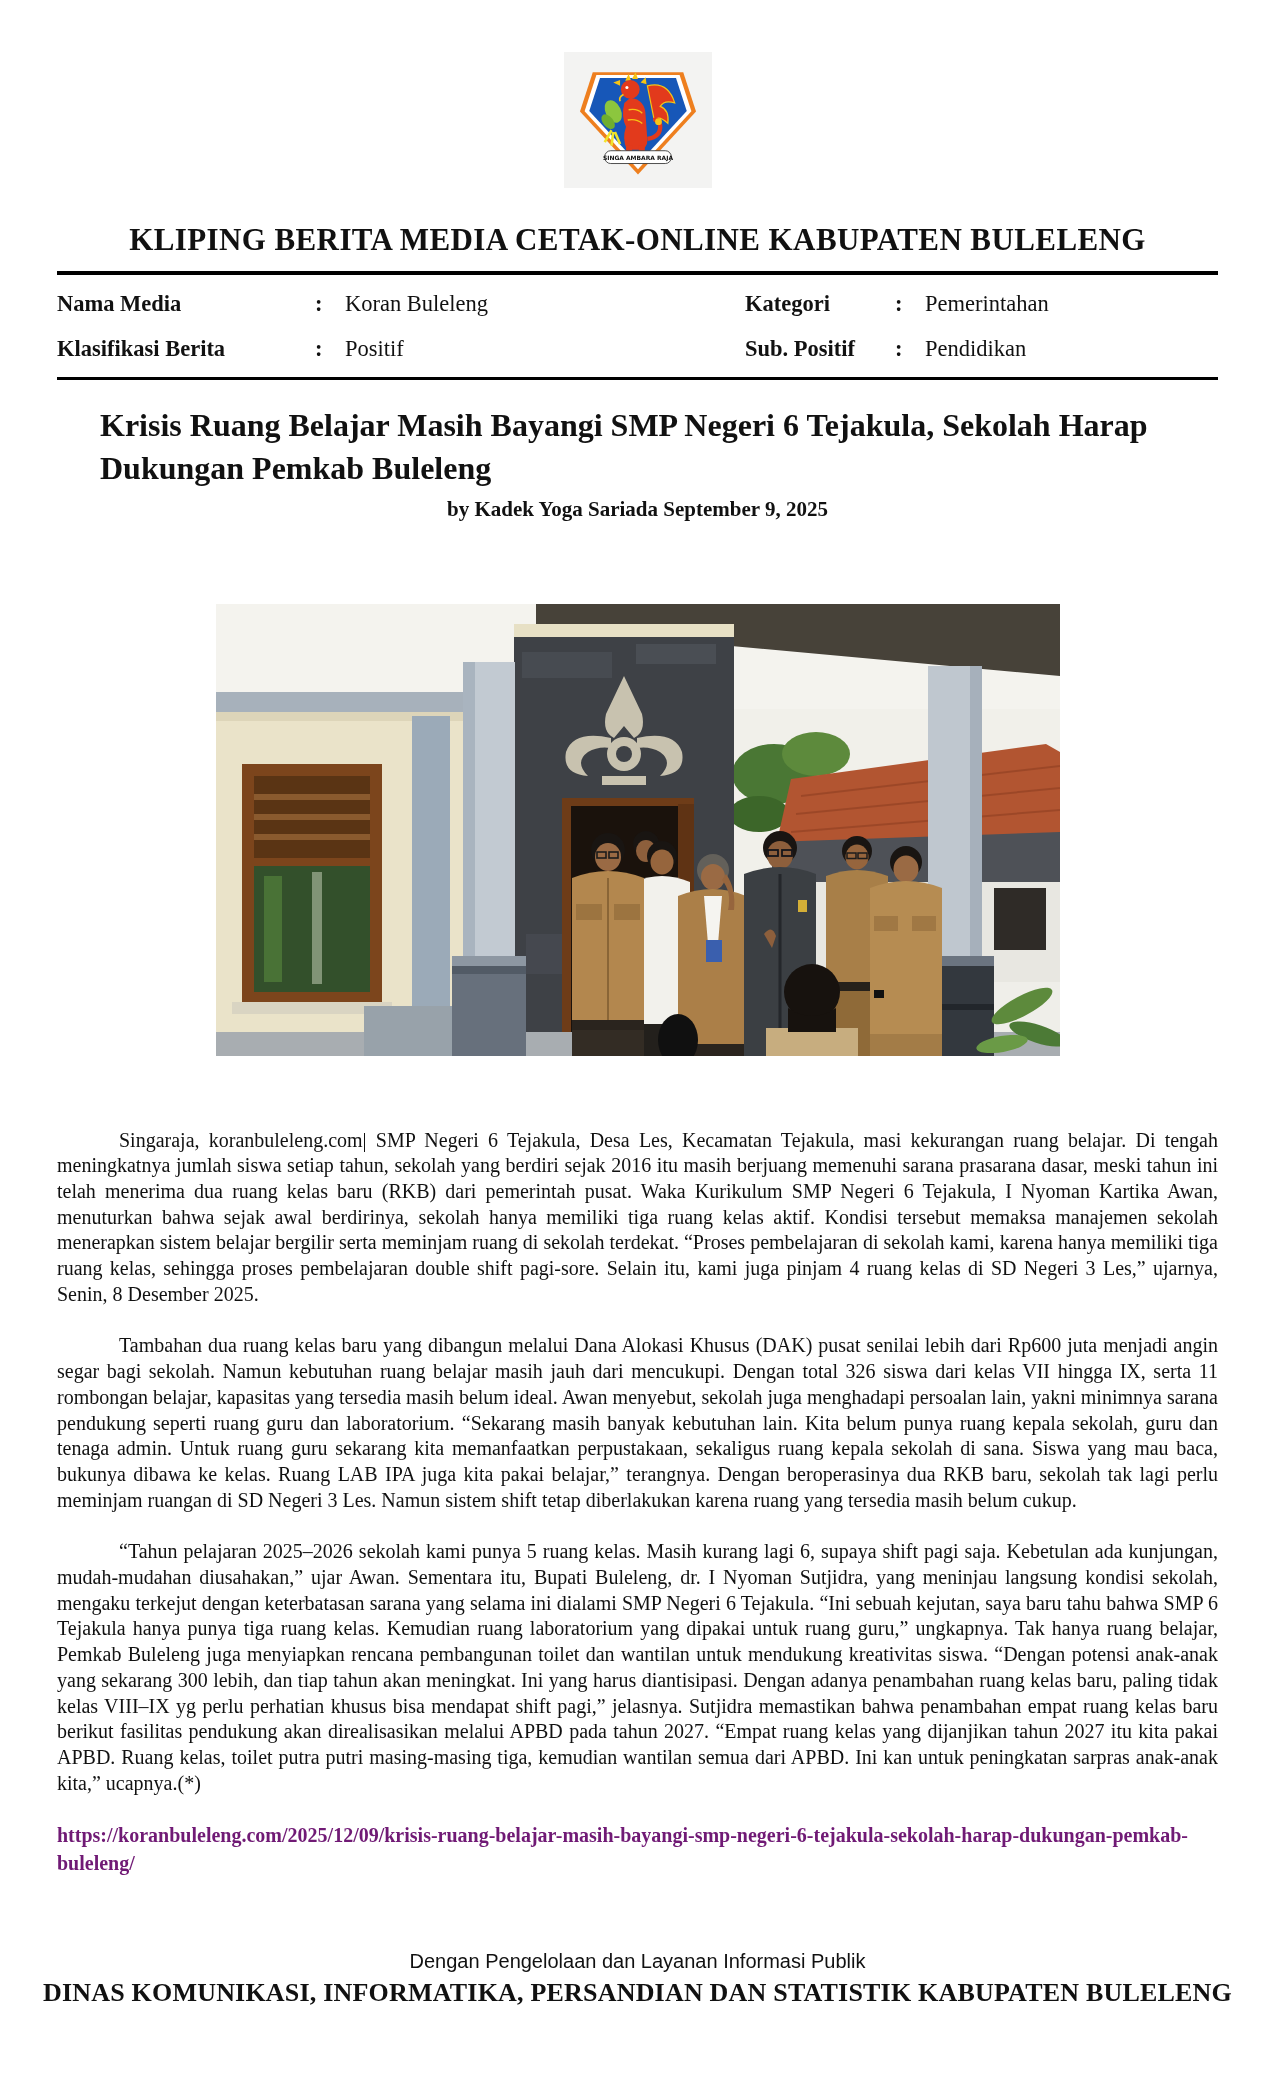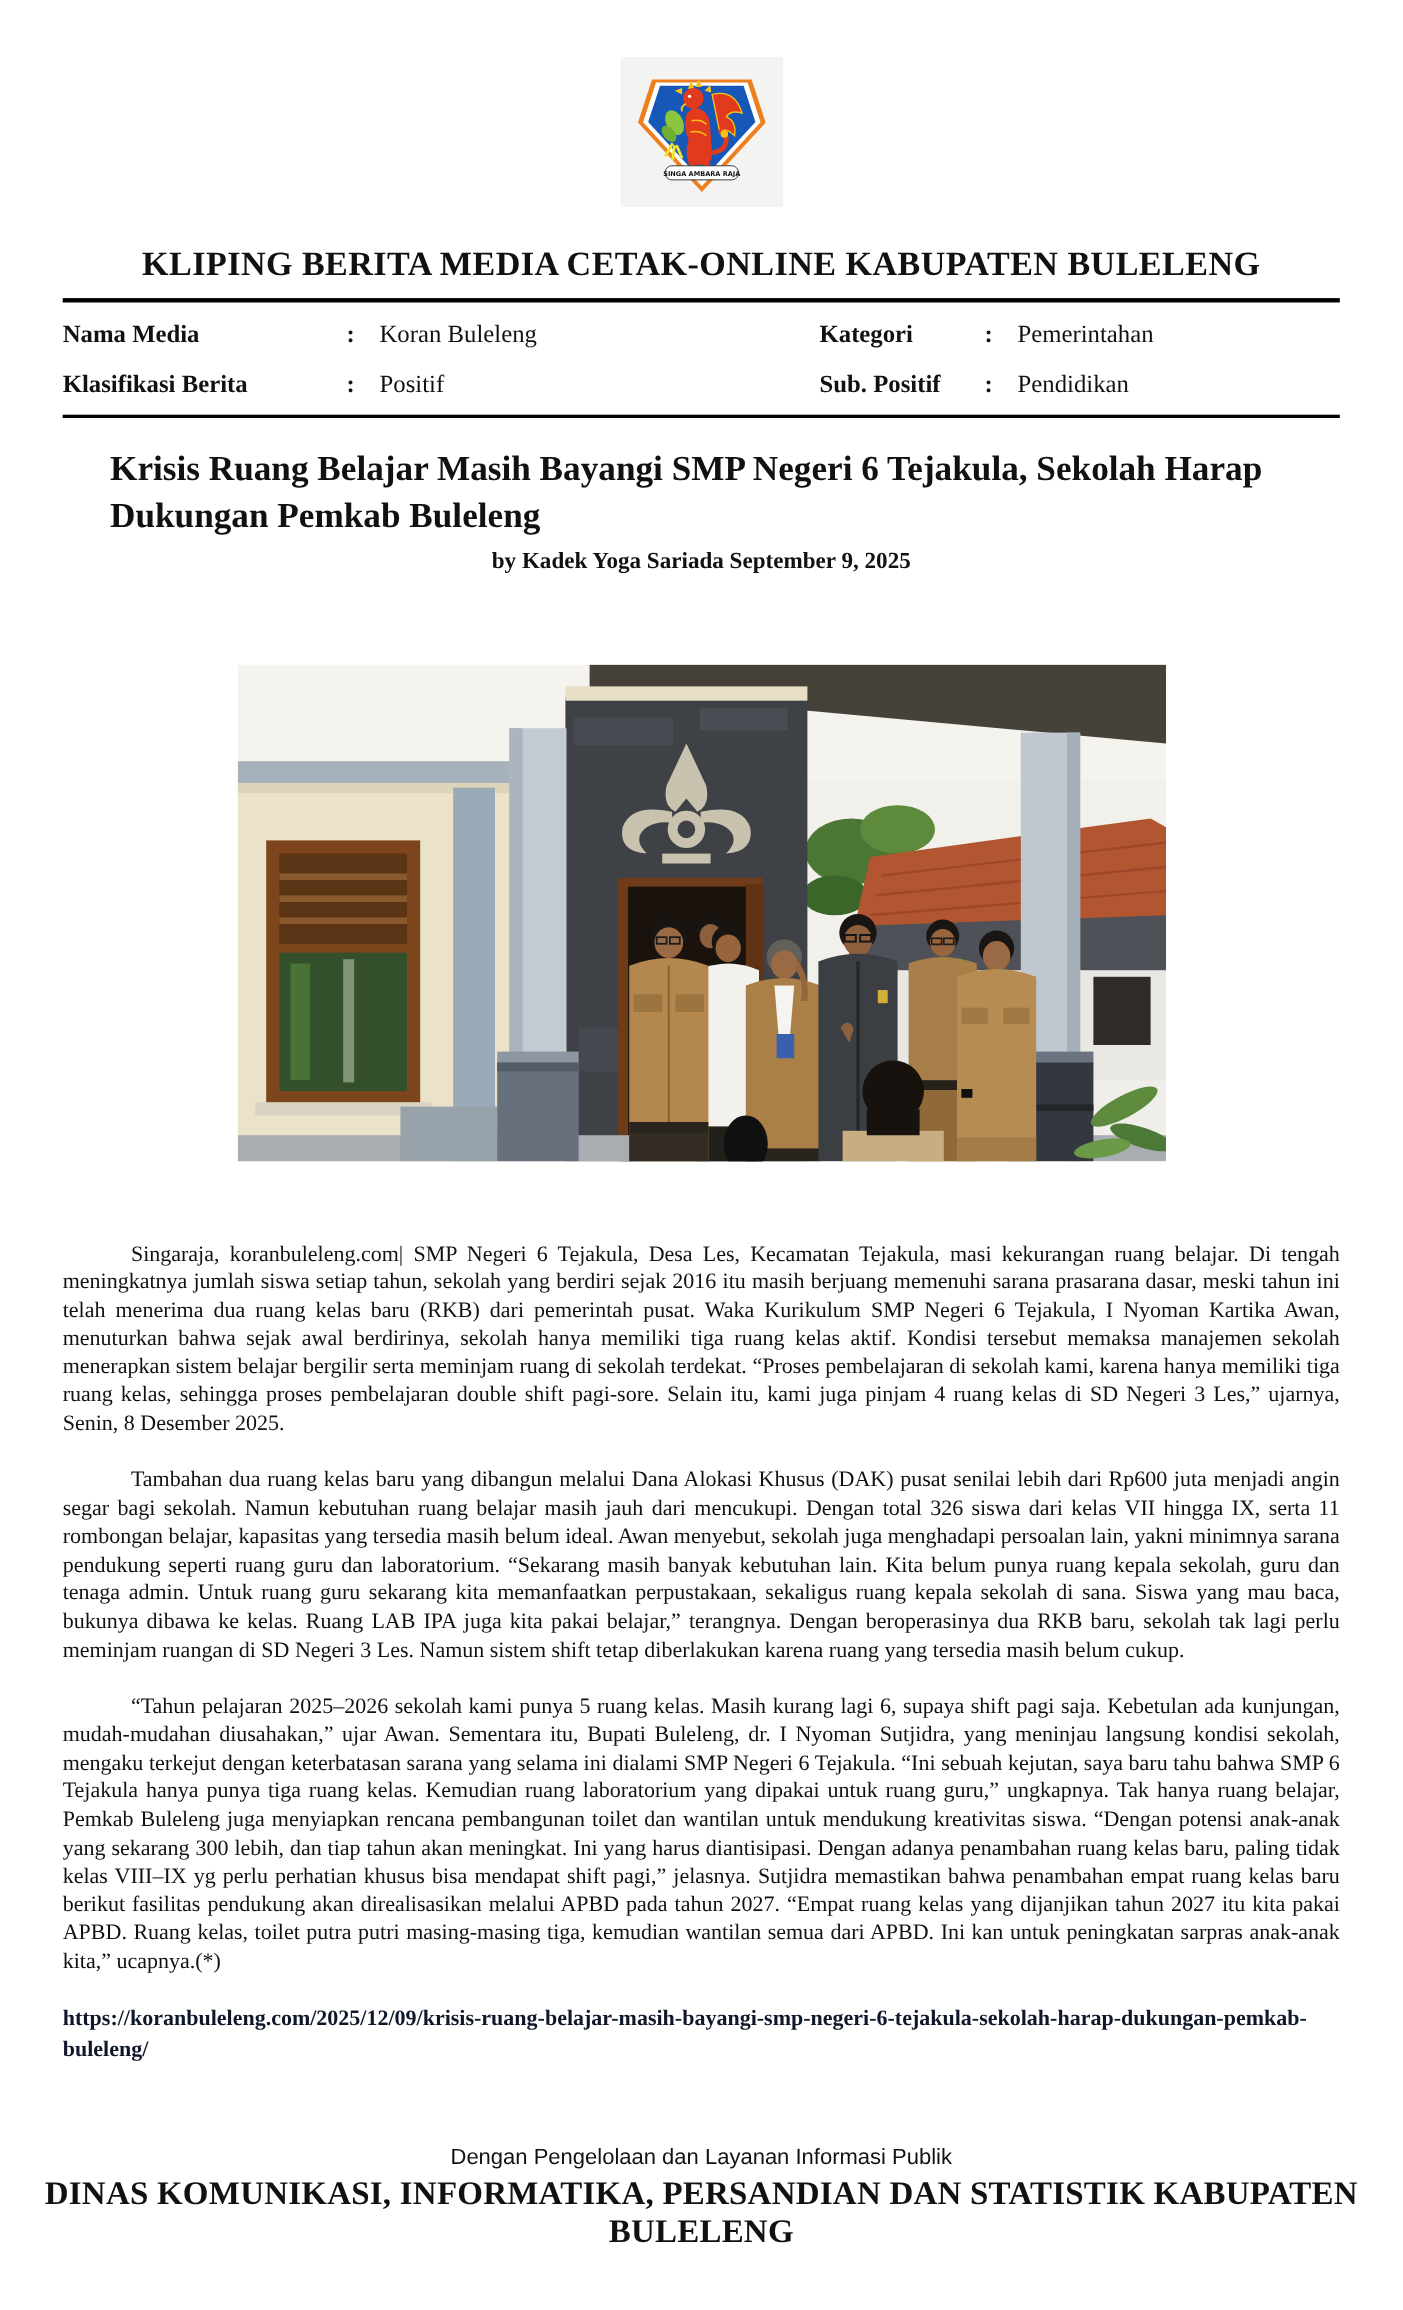--- a/index.html
+++ b/index.html
@@ -41,27 +41,27 @@
   
   .photo{width:844px;height:452px;margin:82px auto 0;overflow:hidden;}
 
   
   .body-text{margin-top:72px;font-size:20px;line-height:25.7px;text-align:justify;}
   .body-text p{margin:0;text-indent:62px;}
   .body-text p + p{margin-top:26px;}
 
   .url{
     font-weight:bold;font-size:20px;line-height:27.5px;margin:26px 0 0;
-    overflow-wrap:anywhere;color:#0f172a;text-decoration:none;display:block;
+    overflow-wrap:anywhere;color:#701a75;text-decoration:none;display:block;
   }
 
   
   .footer{position:absolute;left:0;right:0;top:1950px;text-align:center;}
   .footer-line1{font-family:"Liberation Sans", sans-serif;font-size:20px;}
-  .footer-line2{font-size:30px;font-weight:bold;margin-top:5px;letter-spacing:.2px;}
+  .footer-line2{font-size:26px;font-weight:bold;margin-top:5px;letter-spacing:.2px;}
 </style>
 </head>
 <body>
 
 <div class="page">
 
   <div class="logo-wrap">
     <div class="logo-bg">
       <svg width="128" height="124" viewBox="0 0 150 140">
         <defs>

